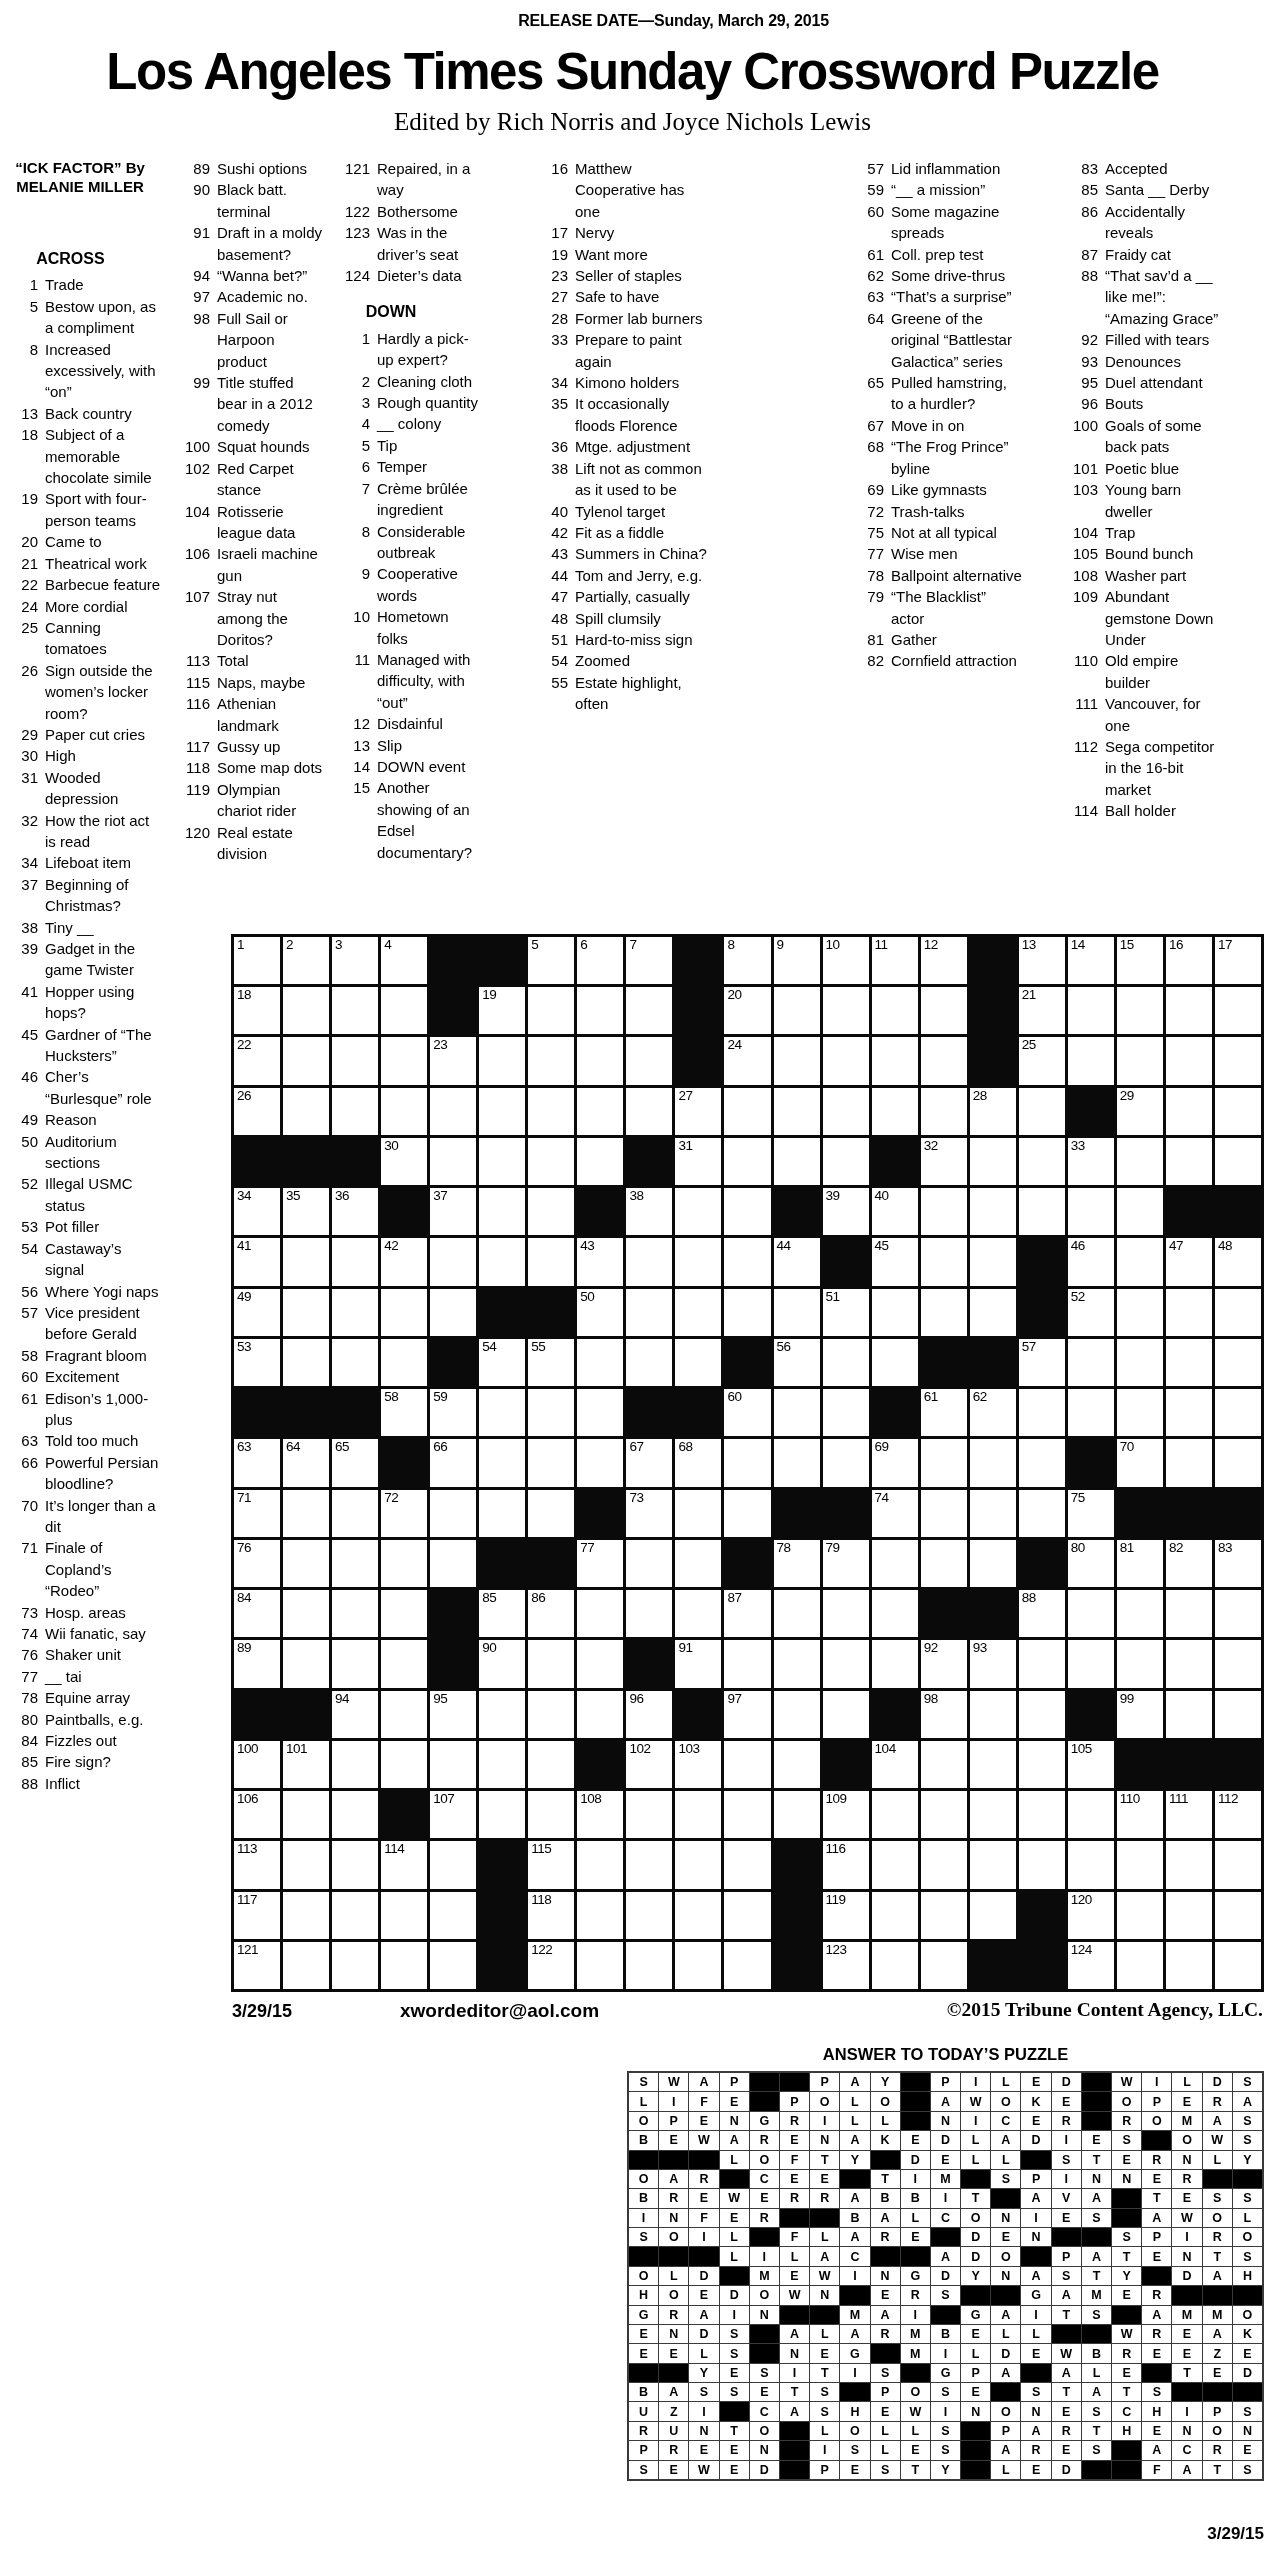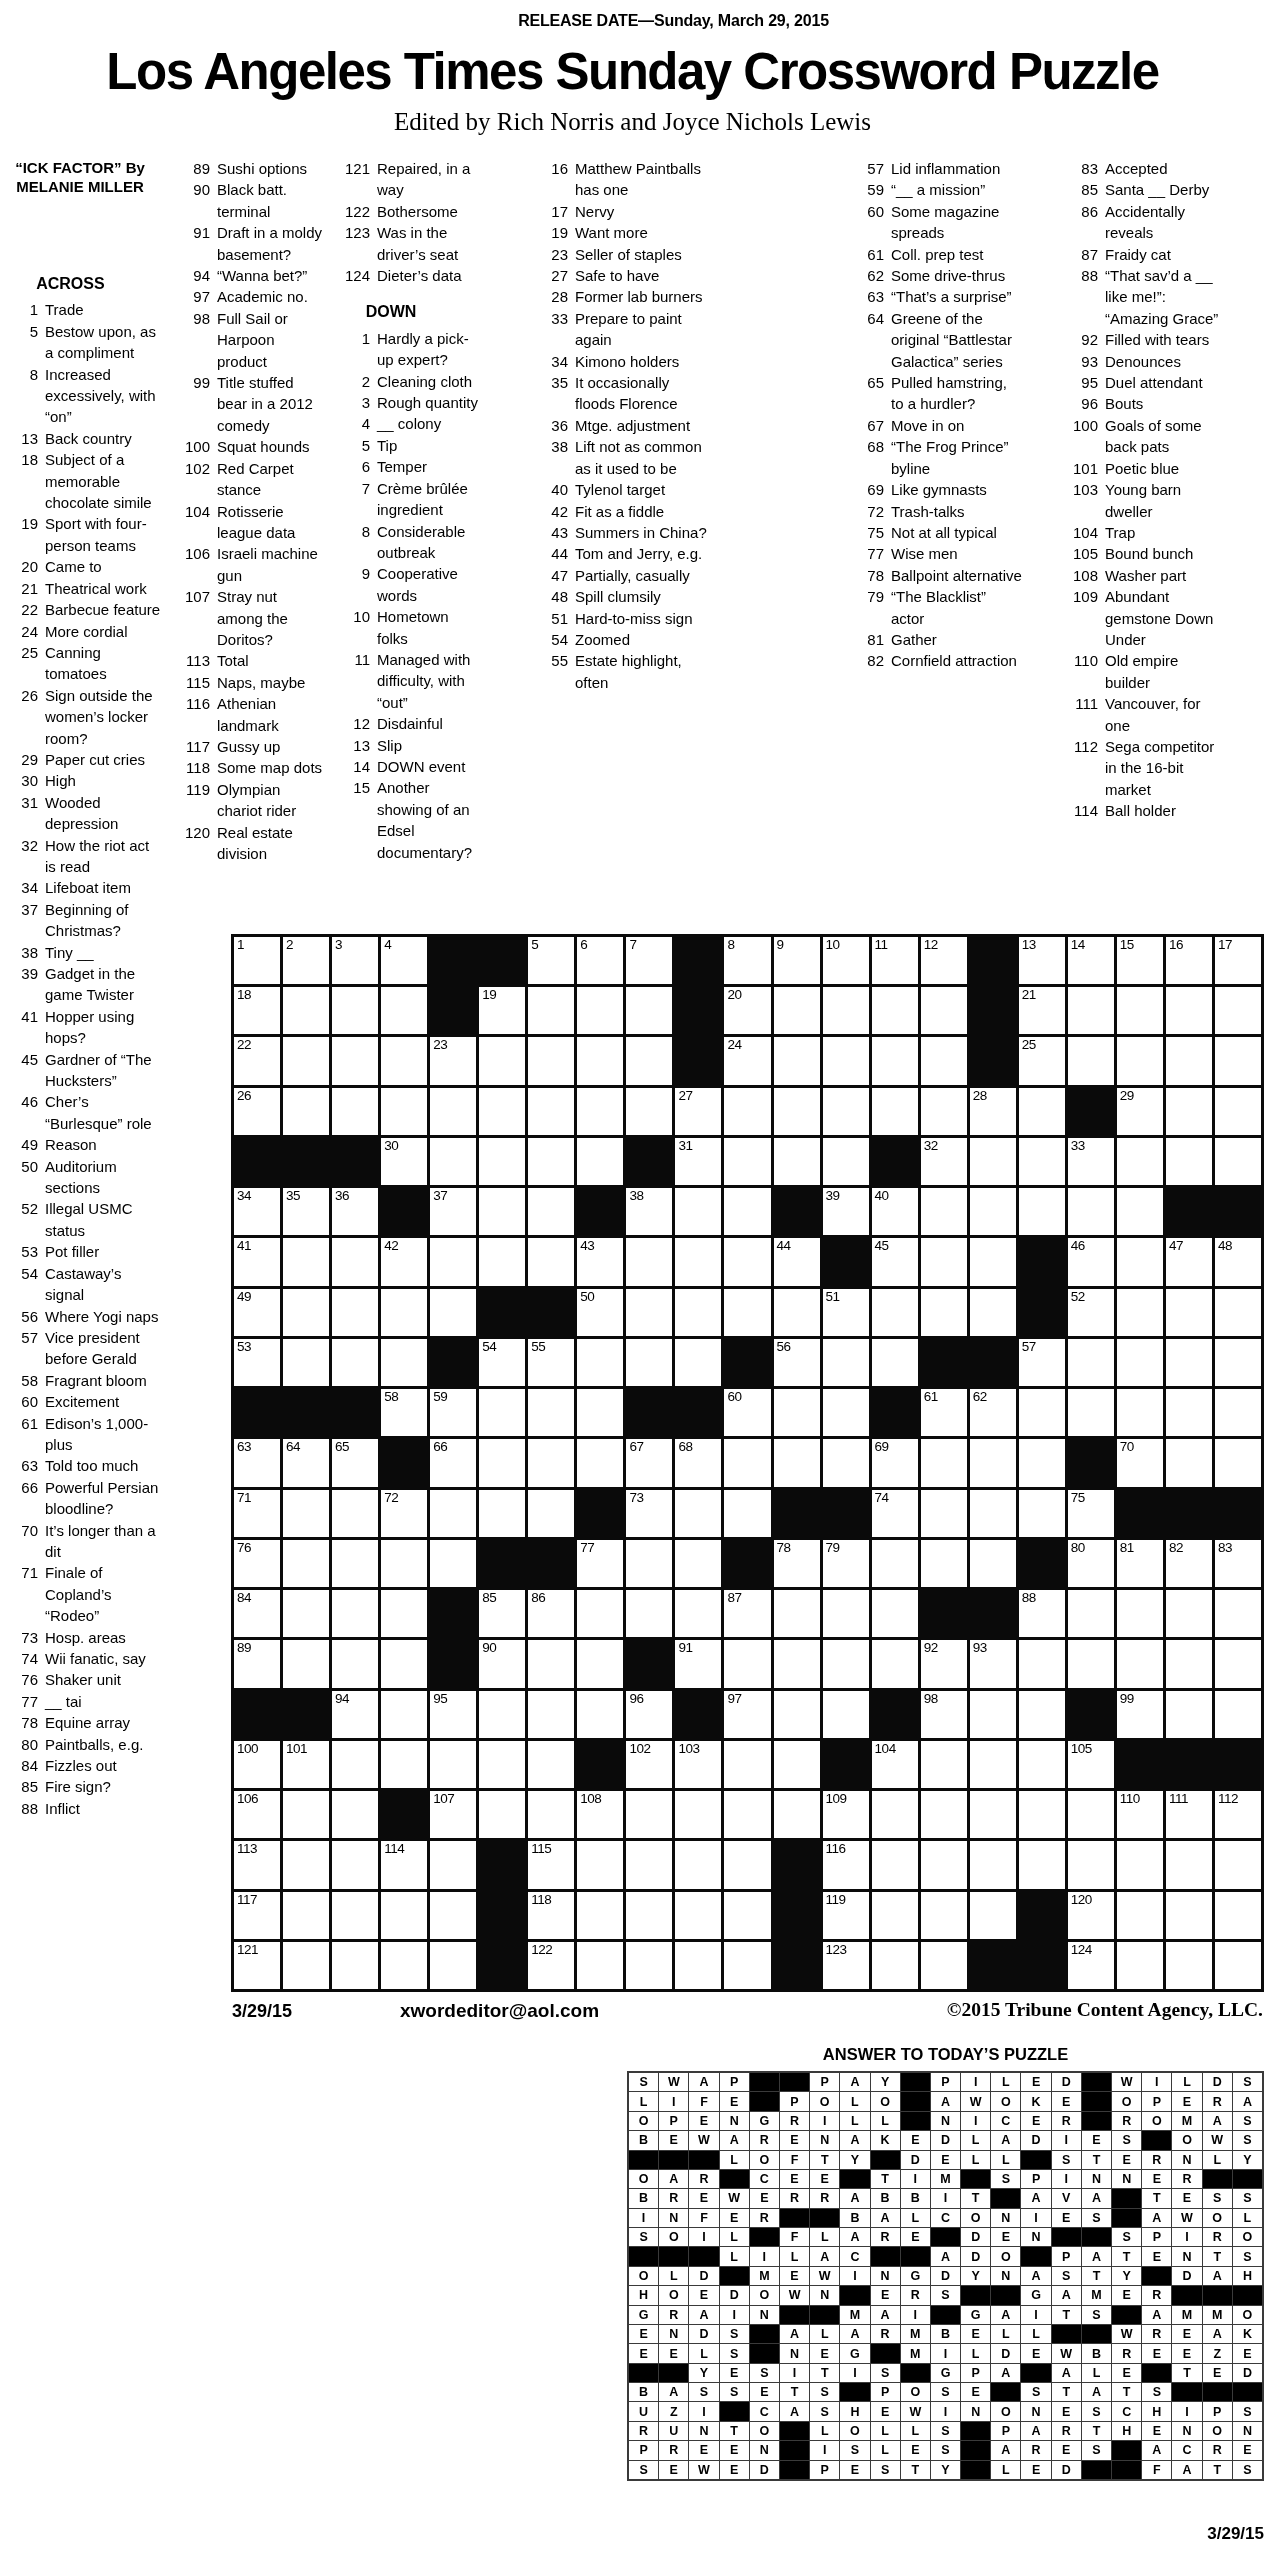--- a/index.html
+++ b/index.html
@@ -15,21 +15,21 @@
   .clue{display:flex;align-items:flex-start;}
   .clue .n{text-align:right;padding-right:7px;flex:none;}
   .clue .t{flex:none;}
   #c1{left:2px;}   #c1 .n{width:36px;} #c1 .t{width:118px;}
   #c2{left:166px;} #c2 .n{width:44px;} #c2 .t{width:106px;}
   #c3{left:326px;} #c3 .n{width:44px;} #c3 .t{width:102px;}
   #c4{left:518px;} #c4 .n{width:50px;} #c4 .t{width:134px;}
   #c5{left:834px;} #c5 .n{width:50px;} #c5 .t{width:132px;}
   #c6{left:1046px;}#c6 .n{width:52px;} #c6 .t{width:120px;}
   .puzzle-title{font-weight:bold;font-size:15px;line-height:19px;text-align:center;
-                width:156px;margin-bottom:77px;}
+                width:156px;margin-bottom:52px;}
   .sec-head{font-weight:bold;font-size:16px;text-align:center;margin:0 0 5px 0;width:85%;}
   .sec-head.later{margin-top:15px;}
   
   .xgrid{position:absolute;left:231px;top:934px;width:1033px;height:1058px;
          background:#0a0a0a;display:grid;box-sizing:border-box;
          grid-template-columns:repeat(21,1fr);grid-template-rows:repeat(21,1fr);
          gap:3px;padding:3px;}
   .gcell{background:#fff;position:relative;}
   .gcell.b{background:#0a0a0a;}
   .gnum{position:absolute;top:0px;left:3px;font-size:13.5px;letter-spacing:-0.5px;}
@@ -405,21 +405,21 @@
         <div class="t">DOWN event</div>
       </div>
       <div class="clue">
         <div class="n">15</div>
         <div class="t">Another showing of an Edsel documentary?</div>
       </div>
     </div>
   <div class="col" id="c4">
       <div class="clue">
         <div class="n">16</div>
-        <div class="t">Matthew Paintballs has one</div>
+        <div class="t">Matthew Cooperative has one</div>
       </div>
       <div class="clue">
         <div class="n">17</div>
         <div class="t">Nervy</div>
       </div>
       <div class="clue">
         <div class="n">19</div>
         <div class="t">Want more</div>
       </div>
       <div class="clue">

